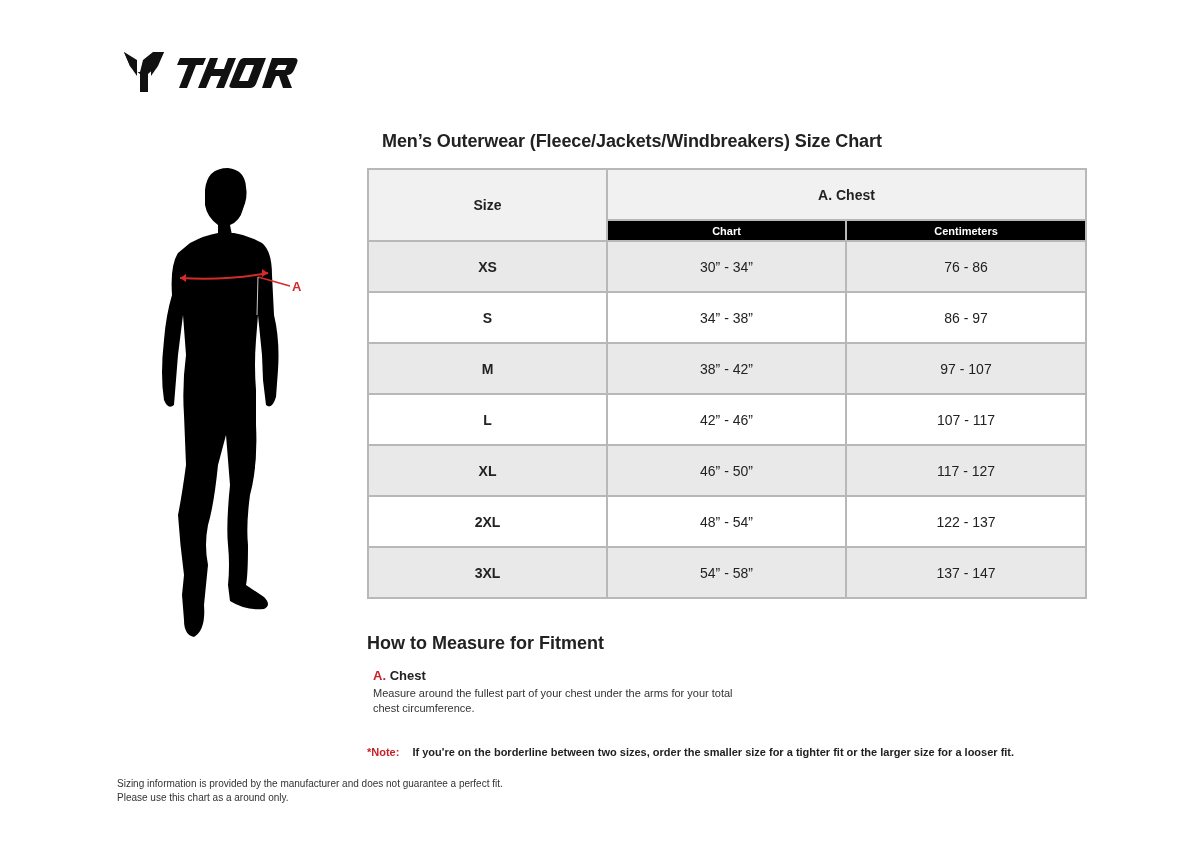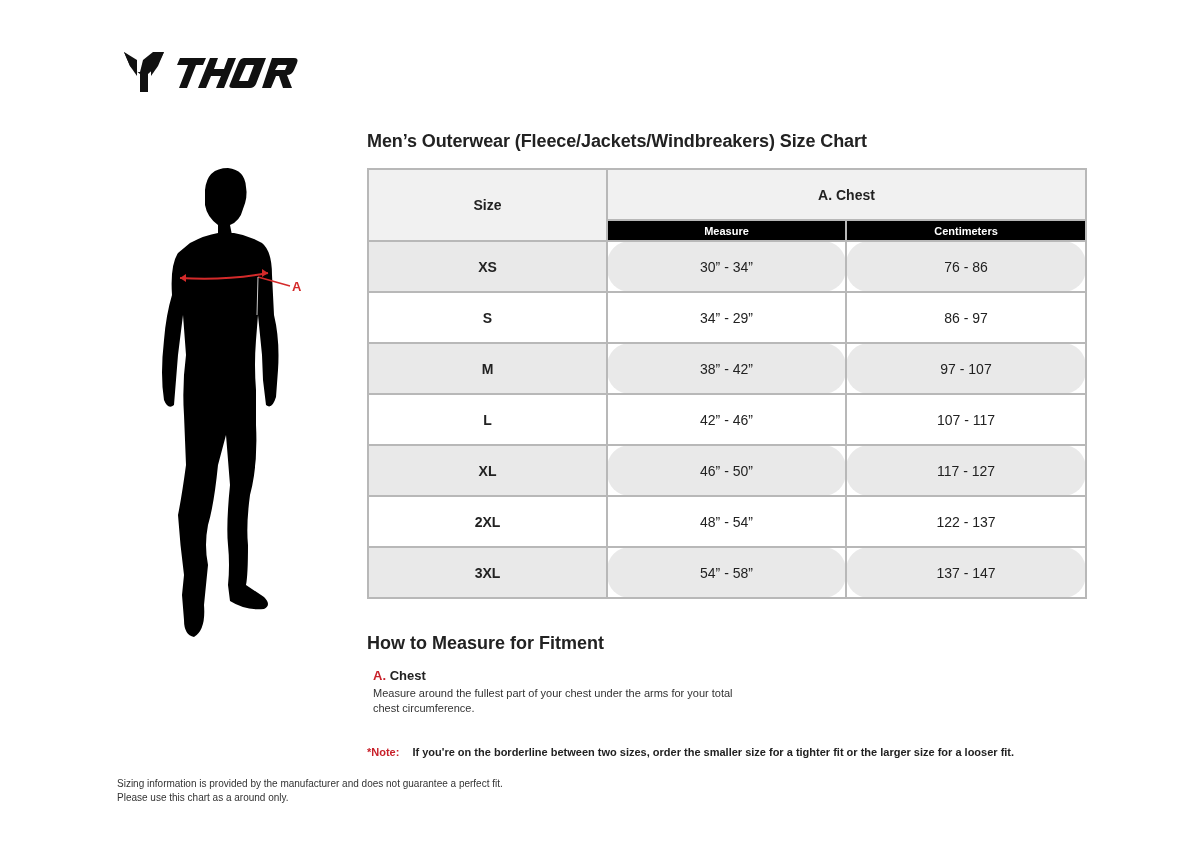--- a/index.html
+++ b/index.html
@@ -5,41 +5,41 @@
   html, body { margin:0; padding:0; }
   body {
     width:1200px; height:850px; position:relative; overflow:hidden;
     background:#ffffff; font-family:"Liberation Sans", sans-serif; color:#1a1a1a;
   }
   .abs { position:absolute; }
   .logo { left:124px; top:50px; width:180px; height:46px; }
   .figure { left:150px; top:165px; width:170px; height:480px; }
 
   .chart-title {
-    left:367px; top:131px; font-size:18px; font-weight:bold; color:#222;
+    left:382px; top:131px; font-size:18px; font-weight:bold; color:#222;
     letter-spacing:-0.1px; white-space:nowrap;
   }
 
   table.size-table {
     position:absolute; left:367px; top:168px; border-collapse:collapse;
     width:720px; table-layout:fixed;padding-left:44px;
   }
   table.size-table td, table.size-table th {
     border:2px solid #b8b8b8; text-align:center; padding:0;
     font-size:14px; color:#222;
   }
   table.size-table th { font-weight:bold; }
   .h-size { background:#f1f1f1; height:70px; font-size:14px; }
   .h-chest { background:#f1f1f1; height:48px; font-size:14px; }
   .h-sub { background:#000; color:#fff !important; height:18px; font-size:11px !important; font-weight:bold; }
   tr.row td { height:49px; }
   tr.row.shade td { background:#e9e9e9;text-align:center; }
   tr.row.plain td { background:#ffffff; }
   td.size-cell { font-weight:bold; font-size:13px; }
-  td.val-cell { font-weight:normal; font-size:14px; color:#333;border-radius:23px; }
+  td.val-cell { font-weight:normal; font-size:14px; color:#333; }
 
   .how-title { left:367px; top:633px; font-size:18px; font-weight:bold; color:#222; white-space:nowrap;text-align:center; }
   .measure-head { left:373px; top:668px; font-size:13px; font-weight:bold; color:#222; white-space:nowrap; }
   .measure-head .letter { color:#c8202a; }
   .measure-desc { left:373px; top:686px; width:360px; font-size:11px; line-height:15px; color:#333; }
 
   .note { left:367px; top:746px; font-size:11px; font-weight:bold; color:#222; white-space:nowrap; }
   .note .note-label { color:#c8202a; margin-right:10px; }
 
   .disclaimer { left:117px; top:777px; font-size:10px; line-height:14px; color:#333; width:420px; }
@@ -93,31 +93,31 @@
     <col style="width:239px">
       <col style="width:239px">
       <col style="width:240px">
   </colgroup>
   <tbody>
       <tr>
     <th class="h-size" rowspan="2">Size</th>
     <th class="h-chest" colspan="2">A. Chest</th>
   </tr>
   <tr>
-    <th class="h-sub">Measure</th>
+    <th class="h-sub">Chart</th>
     <th class="h-sub">Centimeters</th>
   </tr>
   <tr class="row shade">
     <td class="size-cell">XS</td>
     <td class="val-cell">30” - 34”</td>
     <td class="val-cell">76 - 86</td>
   </tr>
   <tr class="row plain">
     <td class="size-cell">S</td>
-    <td class="val-cell">34” - 29”</td>
+    <td class="val-cell">34” - 38”</td>
     <td class="val-cell">86 - 97</td>
   </tr>
   <tr class="row shade">
     <td class="size-cell">M</td>
     <td class="val-cell">38” - 42”</td>
     <td class="val-cell">97 - 107</td>
   </tr>
   <tr class="row plain">
     <td class="size-cell">L</td>
     <td class="val-cell">42” - 46”</td>

